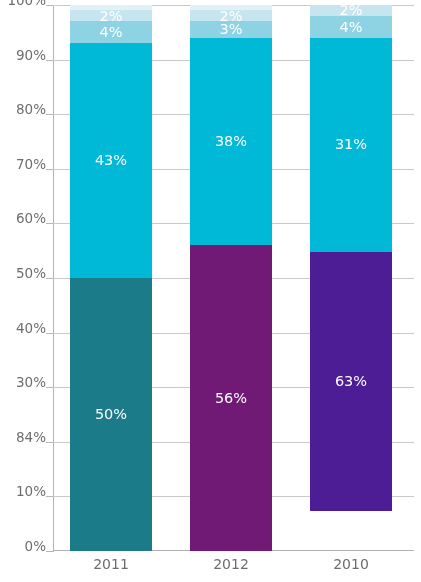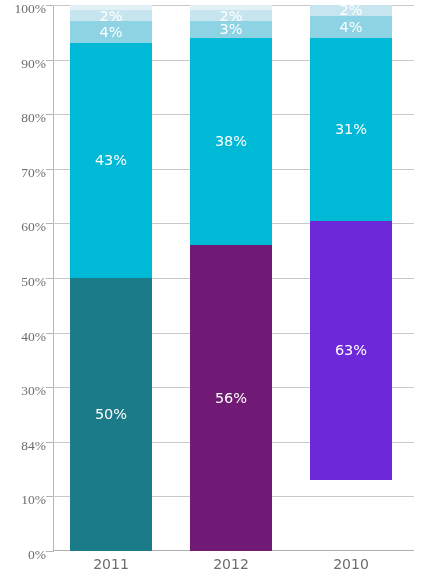--- a/index.html
+++ b/index.html
@@ -29,21 +29,21 @@
   .tick{
     position:absolute;width:7px;height:1px;background:#b5b5b5;left:46px;
   }
   .ylabel{
     position:absolute;right:0;width:44px;
     text-align:right;
     font-size:13.5px;color:#6d6d6d;
     transform:translateY(-50%);
     white-space:nowrap;
   }
-  .ylabels{position:absolute;left:0;top:9px;width:46px;height:546px;font-family:Liberation Serif, serif;}
+  .ylabels{position:absolute;left:0;top:0;width:46px;height:546px;}
 
   
   .bar{
     position:absolute;
     bottom:0;
     width:82px;
   }
   .seg{
     position:relative;
     width:100%;
@@ -159,24 +159,24 @@
     </div>
 
     <div class="bar" style="left:257px;height:546px;">
 
       <div class="seg tiny" id="b2s3" style="height: 10.92px; background: rgb(198, 229, 239);">
         <span>2%</span>
       </div>
       <div class="seg tiny" id="b2s2" style="height: 21.84px; background: rgb(142, 211, 227);">
         <span>4%</span>
       </div>
-      <div class="seg" id="b2s1" style="height: 183px; background: rgb(0, 185, 214);">
+      <div class="seg" id="b2s1" style="height: 214px; background: rgb(0, 185, 214);">
         <span>31%</span>
       </div>
-      <div class="seg" id="b2s0" style="height: 259px; background: #6d28d9;">
+      <div class="seg" id="b2s0" style="height: 259px; background: #4c1d95;">
         <span>63%</span>
       </div>
     </div>
 
   </div>
 
   <div class="xlabel" style="left:51px;">2011</div>
   <div class="xlabel" style="left:171px;">2012</div>
   <div class="xlabel" style="left:291px;">2010</div>
 

